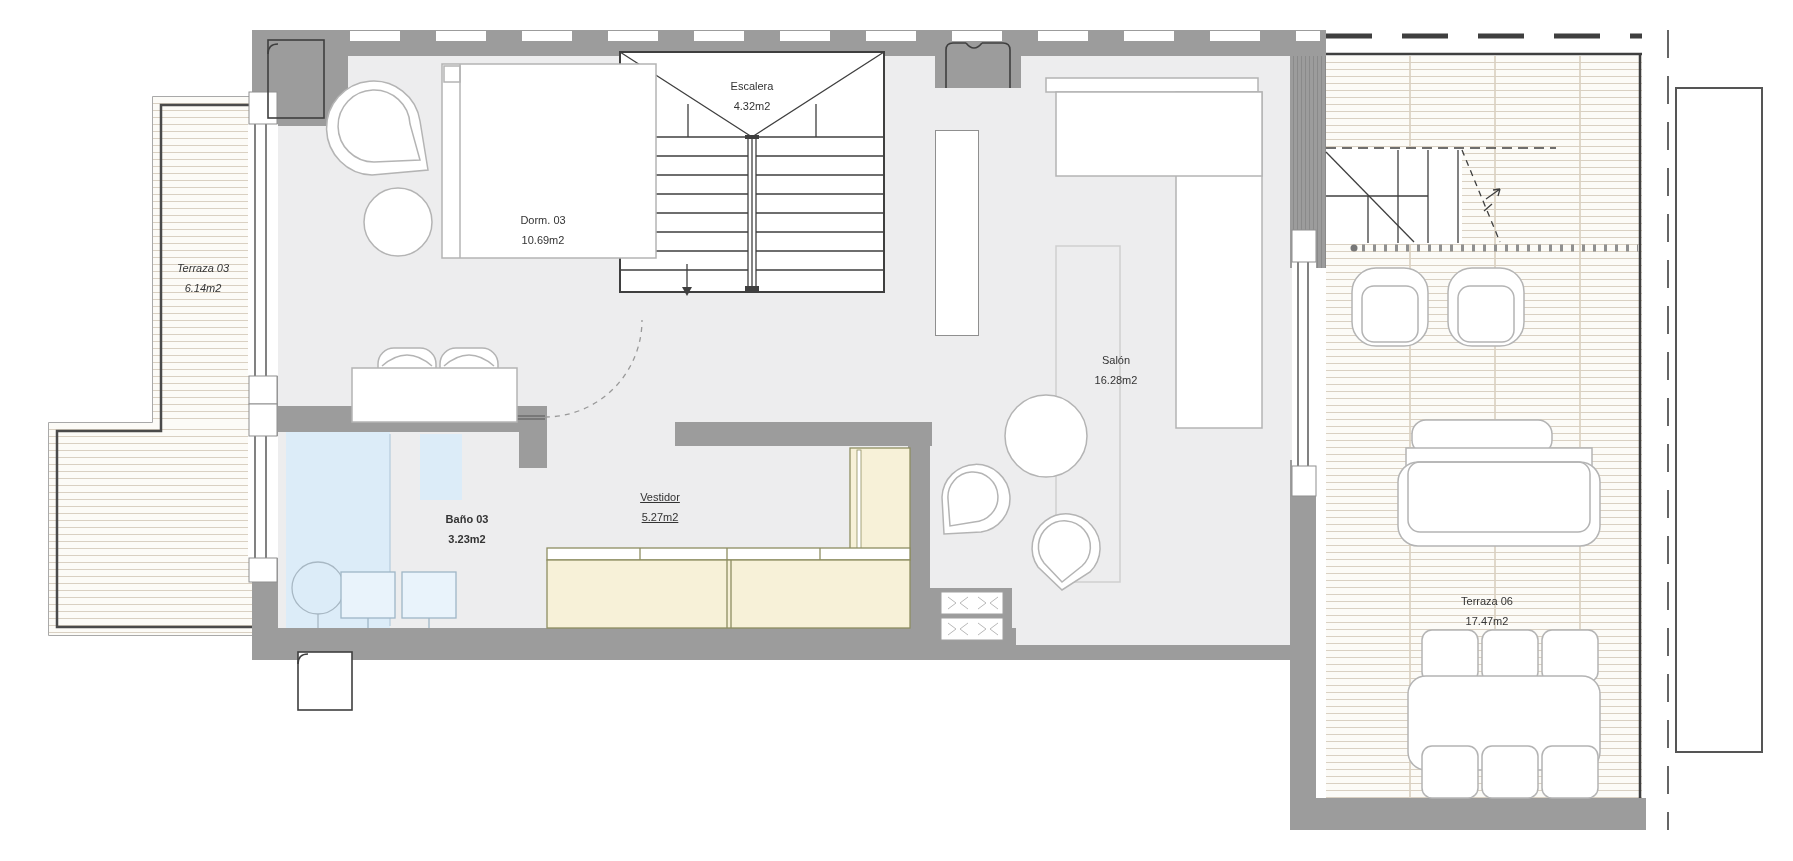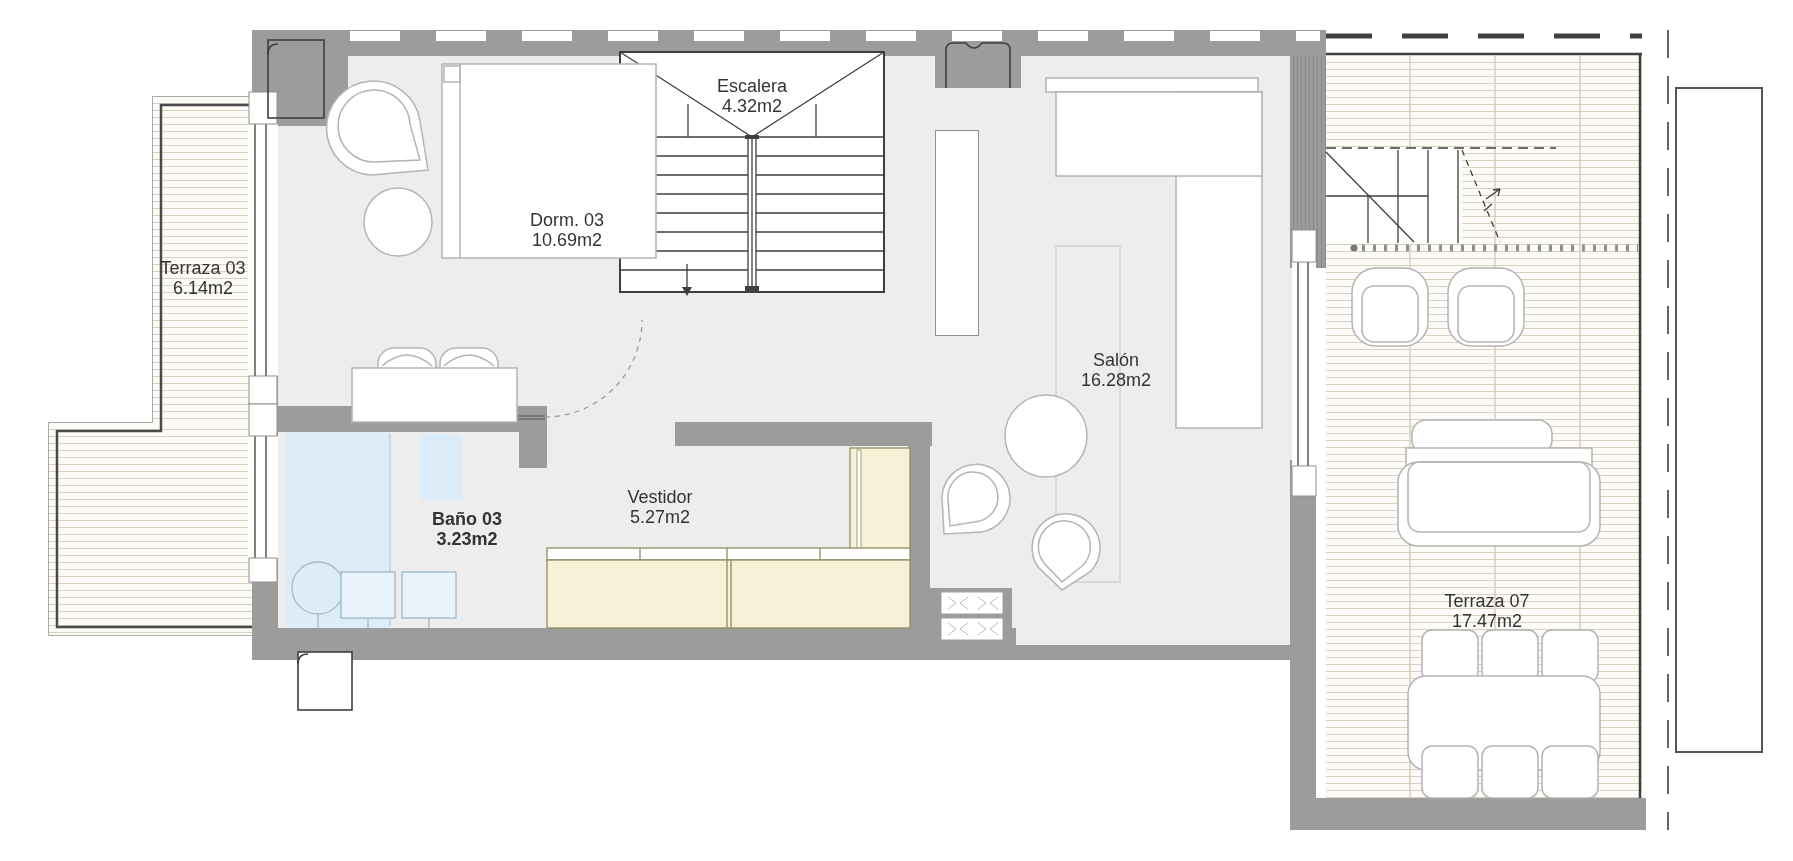--- a/index.html
+++ b/index.html
@@ -13,21 +13,21 @@
   .whitebox{background:#fff;}
   .deck{background:#fcfbf7;
         background-image:repeating-linear-gradient(180deg,rgba(0,0,0,0) 0 6px,#d9d0c2 6px 7px);}
   .deck-v{background:#fcfbf7;
         background-image:repeating-linear-gradient(180deg,rgba(0,0,0,0) 0 6px,#d9d0c2 6px 7px),
                          repeating-linear-gradient(90deg,rgba(0,0,0,0) 0 83px,#e0d8ca 83px 85px);}
   .bath-blue{background:#dcecf8;}
   .cabinet{background:#fff;border:1px solid #8f8f8f;box-sizing:border-box;}
   .overlay{position:absolute;left:0;top:0;}
   
-  .room-label{position:absolute;text-align:center;color:#333;font-size:18px;line-height:20px;white-space:nowrap;transform:translateX(-50%);}
+  .room-label{position:absolute;text-align:center;color:#333;font-size:11px;line-height:20px;white-space:nowrap;transform:translateX(-50%);}
   .room-label span{display:block;}
 </style>
 </head>
 <body>
 
 <div class="plan">
 
   <div class="abs deck" style="left:153px;top:97px;width:99px;height:327px;"></div>
   <div class="abs deck" style="left:49px;top:423px;width:203px;height:212px;"></div>
 
@@ -217,42 +217,42 @@
       <rect x="1408" y="676" width="192" height="94" rx="18"></rect>
       <rect x="1422" y="746" width="56" height="52" rx="10"></rect>
       <rect x="1482" y="746" width="56" height="52" rx="10"></rect>
       <rect x="1542" y="746" width="56" height="52" rx="10"></rect>
     </g>
 
     <rect x="1676" y="88" width="86" height="664" fill="#fff" stroke="#555" stroke-width="2"></rect>
     <path d="M1668,30 V830" stroke="#555" stroke-width="1.8" stroke-dasharray="28,18" fill="none"></path>
   </svg>
 
-  <div class="room-label" style="left:203px;top:258px;">
+  <div class="room-label" style="left:203px;top:258px;font-style:italic;">
     <span>Terraza 03</span>
     <span>6.14m2</span>
   </div>
-  <div class="room-label" style="left:567px;top:210px;">
+  <div class="room-label" style="left:543px;top:210px;">
     <span>Dorm. 03</span>
     <span>10.69m2</span>
   </div>
   <div class="room-label" style="left:752px;top:76px;">
     <span>Escalera</span>
     <span>4.32m2</span>
   </div>
   <div class="room-label" style="left:1116px;top:350px;text-align:center;">
     <span>Salón</span>
     <span>16.28m2</span>
   </div>
   <div class="room-label" style="left:467px;top:509px;font-weight:bold;">
     <span>Baño 03</span>
     <span>3.23m2</span>
   </div>
-  <div class="room-label" style="left:660px;top:487px;">
+  <div class="room-label" style="left:660px;top:487px;text-decoration:underline;">
     <span>Vestidor</span>
     <span>5.27m2</span>
   </div>
   <div class="room-label" style="left:1487px;top:591px;">
-    <span>Terraza 07</span>
+    <span>Terraza 06</span>
     <span>17.47m2</span>
   </div>
 
 </div>
 
 </body></html>

